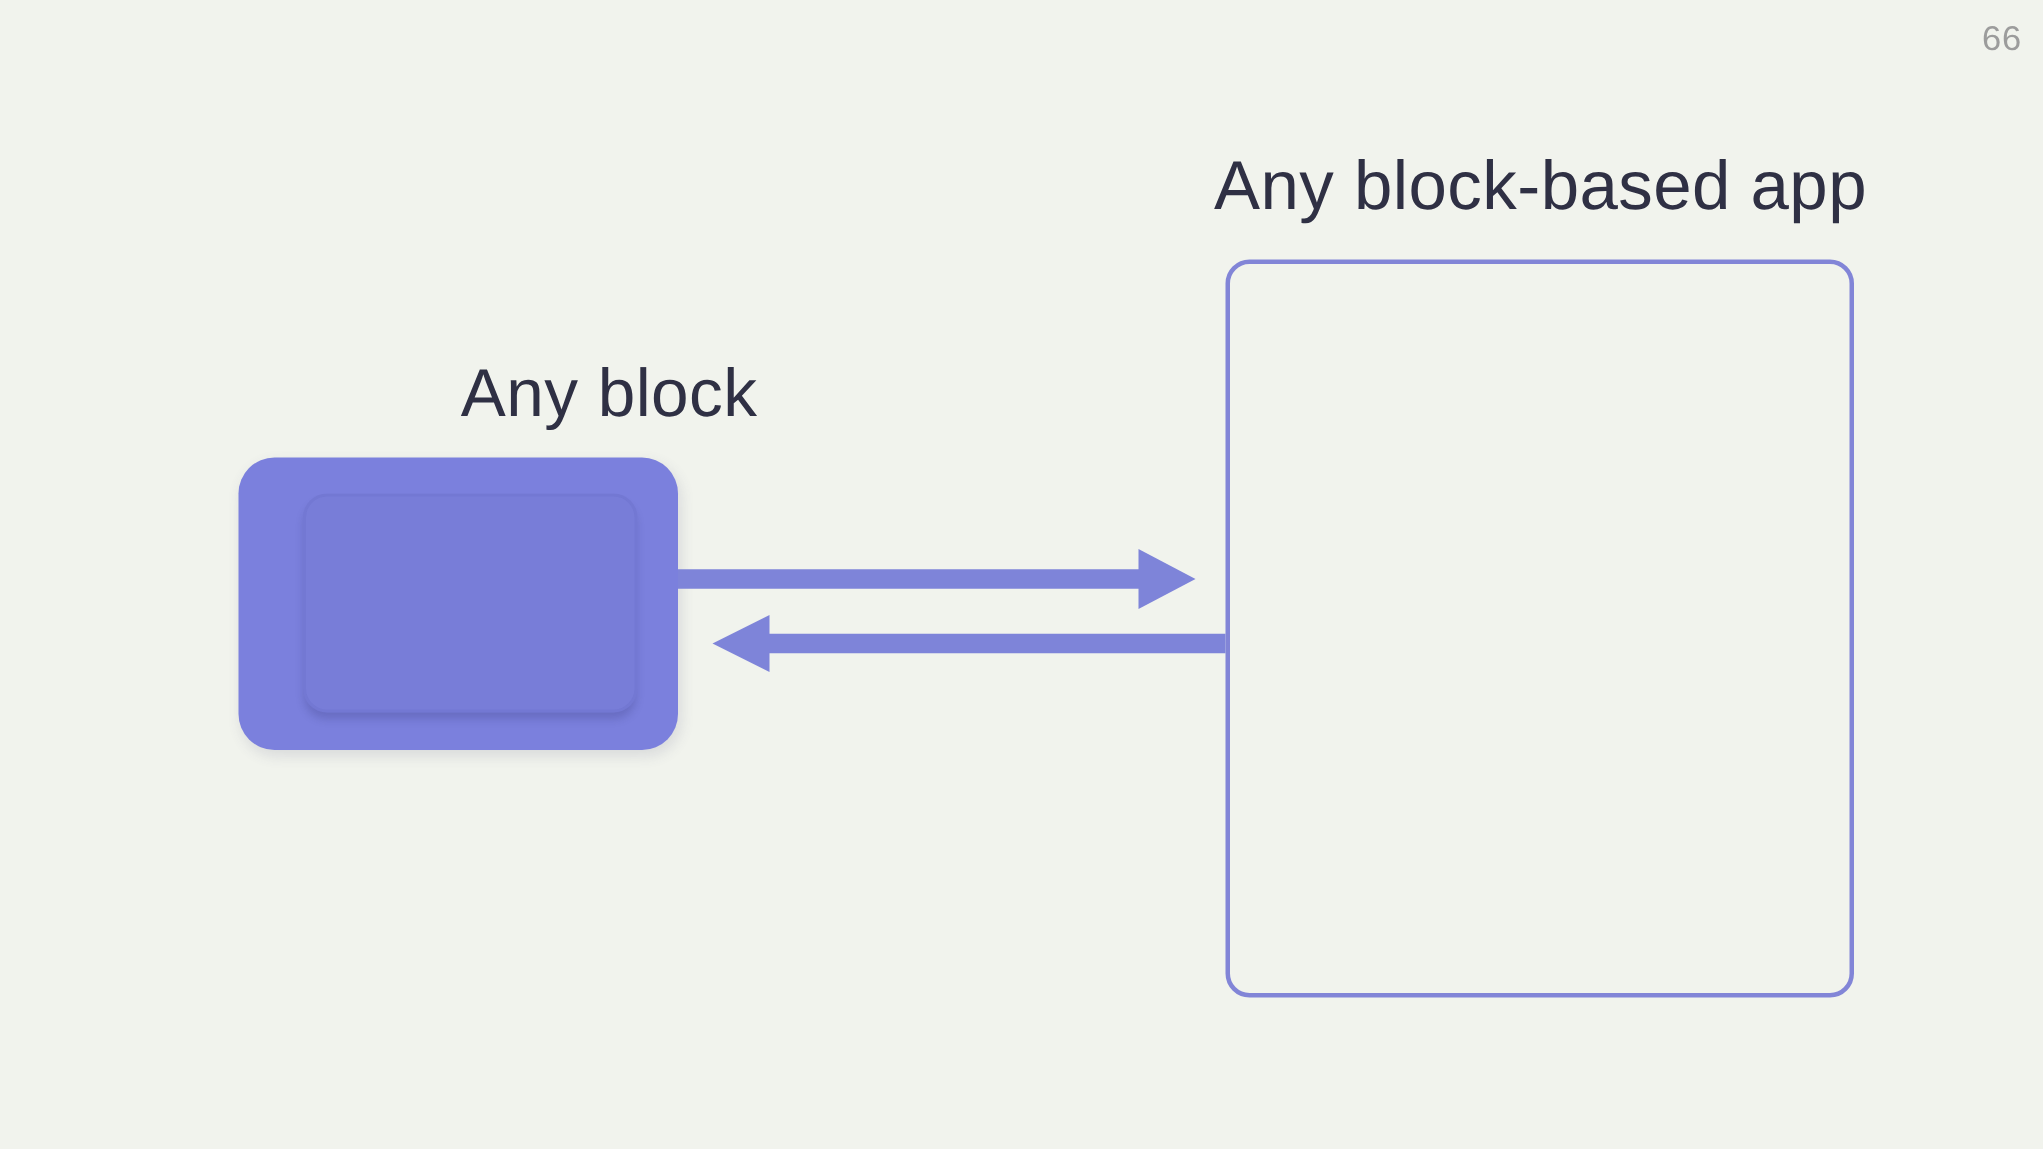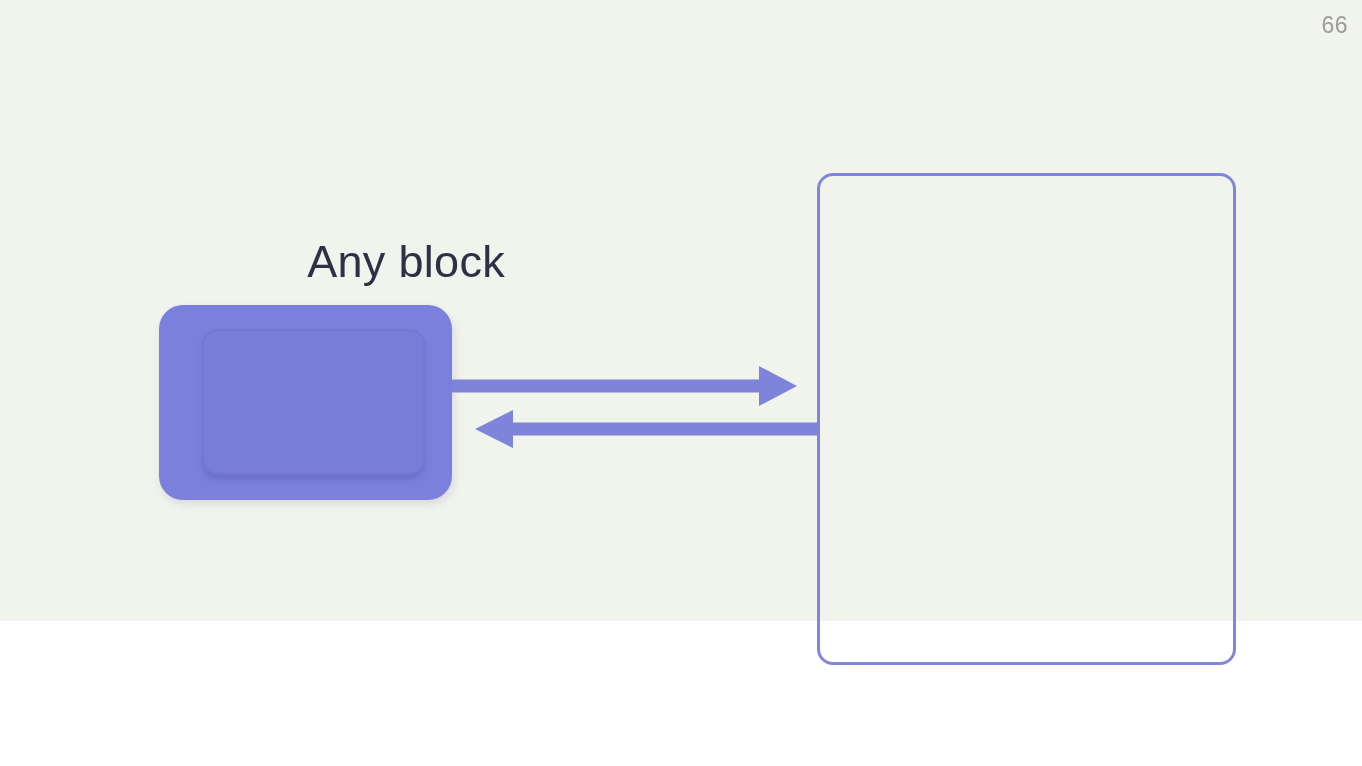--- a/index.html
+++ b/index.html
@@ -11,21 +11,21 @@
     --muted: #9C9C9C;
   }
   * { margin: 0; padding: 0; box-sizing: border-box; }
   html, body {
     width: 1362px; height: 766px;
     font-family: "Liberation Sans", sans-serif;
     overflow: hidden;
   }
   .slide {
     position: relative;
-    width: 1362px; height: 621px;
+    width: 1362px; height: 766px;
     background: var(--background);
   }
   .page-number {
     position: absolute;
     top: 12px; right: 14px;
     font-size: 23px;
     font-weight: 400;
     color: var(--muted);
     letter-spacing: 0.5px;
   }
@@ -89,20 +89,21 @@
 <div class="slide">
 
   <div class="page-number">66</div>
 
   <div class="block-label">Any block</div>
 
   <div class="block-node">
     <div class="block-inner"></div>
   </div>
 
+  <div class="app-label">Any block-based app</div>
 
   <div class="app-frame"></div>
 
   <svg class="arrows-layer" viewBox="0 0 1362 766">
     <g>
       <line x1="452" y1="386" x2="762" y2="386"></line>
       <polygon points="759,366 797,386 759,406"></polygon>
     </g>
     <g>
       <line x1="817" y1="429" x2="510" y2="429"></line>

